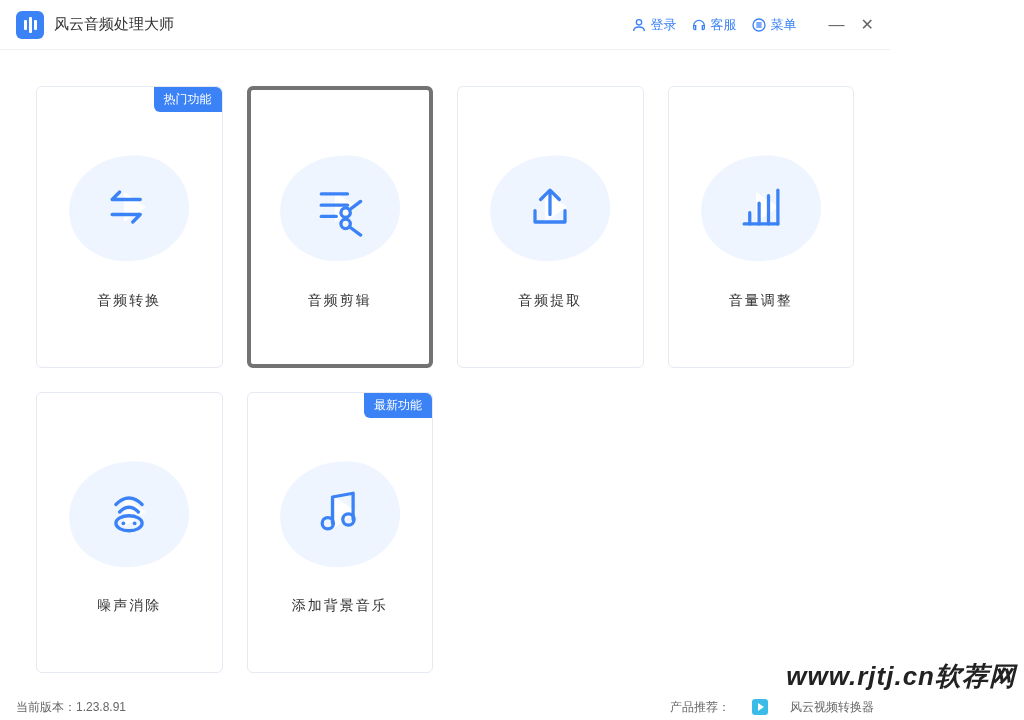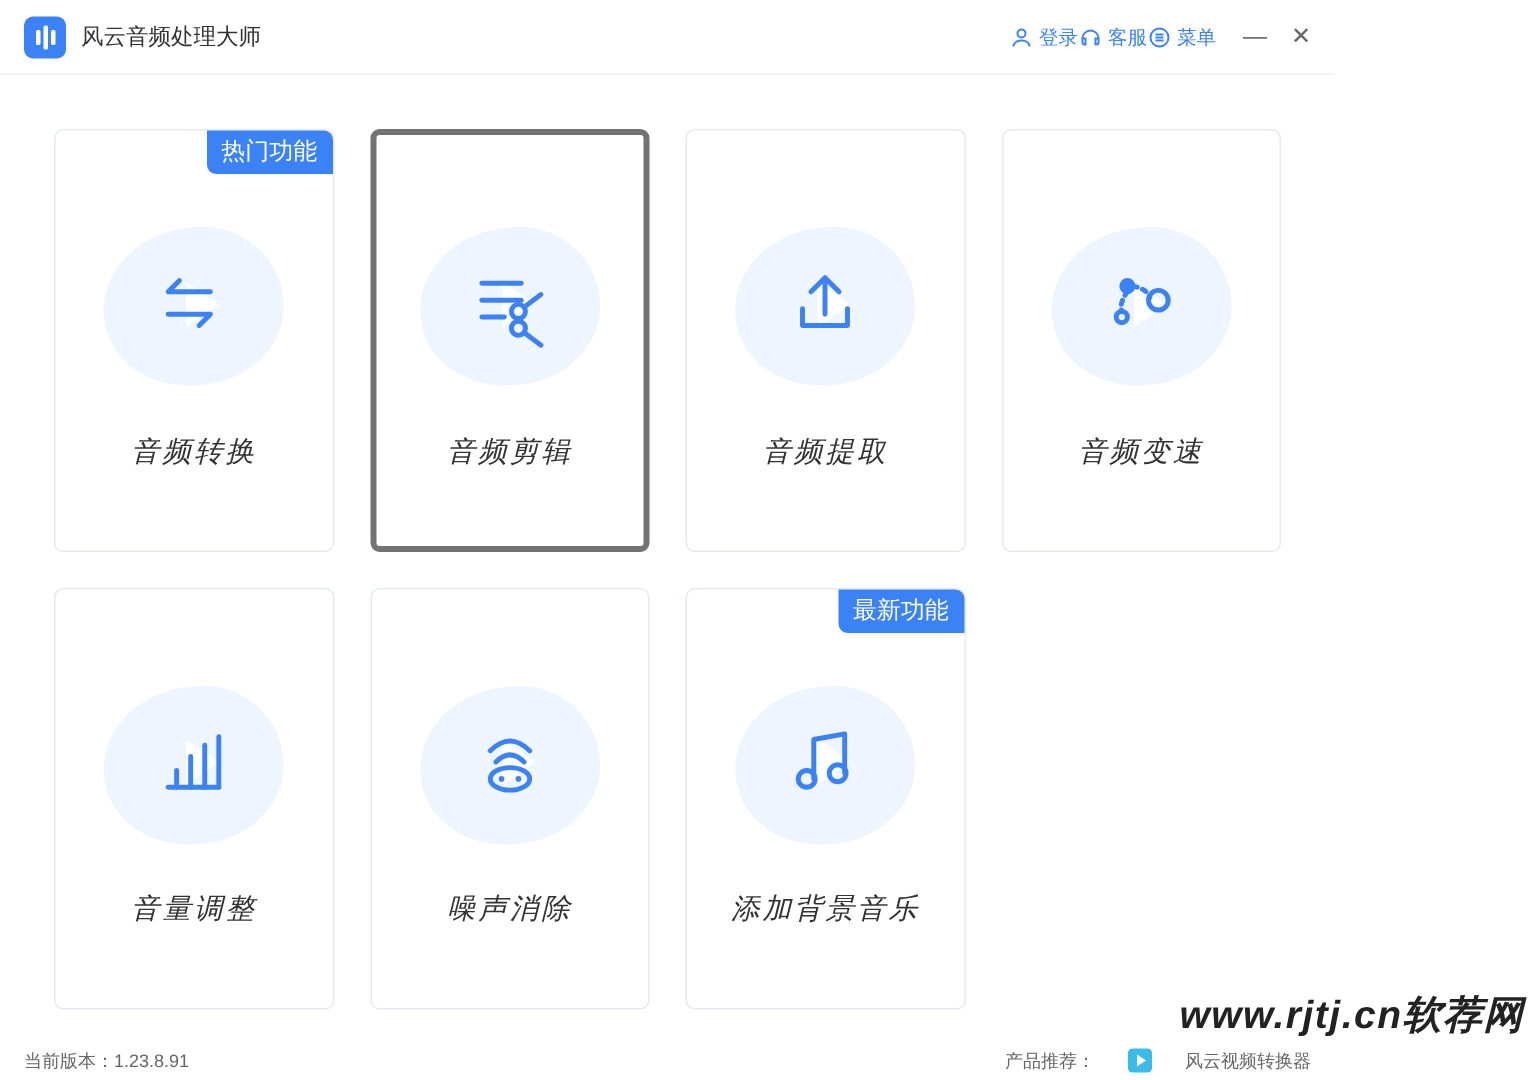--- a/index.html
+++ b/index.html
@@ -9,40 +9,40 @@
 
 .titlebar { height: 50px; display: flex; align-items: center; padding: 0 16px; border-bottom: 1px solid #f0f0f0; }
 .app-logo { width: 28px; height: 28px; background: #3b82f6; border-radius: 6px; display: flex; align-items: center; justify-content: center; margin-right: 10px; }
 .app-logo-bars { display: flex; gap: 2px; align-items: center; }
 .app-logo-bars span { width: 3px; background: #fff; border-radius: 1px; }
 .app-logo-bars span:nth-child(1) { height: 10px; }
 .app-logo-bars span:nth-child(2) { height: 16px; }
 .app-logo-bars span:nth-child(3) { height: 10px; }
 .app-title { font-size: 15px; color: #333; font-weight: 500; }
 .titlebar-spacer { flex: 1; }
-.titlebar-actions { display: flex; align-items: center; gap: 0; }
+.titlebar-actions { display: flex; align-items: center; gap: 14px; }
 .titlebar-action { display: flex; align-items: center; gap: 4px; color: #3b82f6; font-size: 13px; cursor: pointer; }
 .titlebar-action svg { width: 16px; height: 16px; }
 .window-controls { display: flex; align-items: center; gap: 16px; margin-left: 18px; }
 .window-control { color: #666; cursor: pointer; font-size: 16px; line-height: 1; }
 
 .content { flex: 1; padding: 36px 36px 10px 36px; display: grid; grid-template-columns: repeat(4, 1fr); grid-template-rows: repeat(2, 1fr); gap: 24px; }
 
 .card { border: 1px solid #e5e9f2; border-radius: 6px; display: flex; flex-direction: column; align-items: center; justify-content: center; position: relative; cursor: pointer; background: #fff; }
 .card.highlighted { border: 4px solid #737373; }
 
-.card-badge { position: absolute; top: 0; right: 0; background: #3b82f6; color: #fff; font-size: 16px; padding: 4px 10px; border-radius: 0 6px 0 6px; }
+.card-badge { position: absolute; top: 0; right: 0; background: #3b82f6; color: #fff; font-size: 12px; padding: 4px 10px; border-radius: 0 6px 0 6px; }
 
 .card-icon-wrap { width: 130px; height: 110px; display: flex; align-items: center; justify-content: center; position: relative; margin-bottom: 28px; margin-top: 10px; }
 .card-icon-bg { position: absolute; width: 120px; height: 105px; background: #eff5ff; border-radius: 50% 45% 48% 50% / 50% 50% 48% 48%; transform: rotate(-8deg); }
 .card-icon-inner { position: absolute; width: 15px; height: 15px; border: 15px solid transparent; border-left: 22px solid #fff; left: 60px; top: 38px; }
 .card-icon-svg { position: relative; z-index: 1; }
 .card-icon-svg svg { width: 60px; height: 60px; stroke: #3b82f6; fill: none; stroke-width: 3.5; stroke-linecap: round; stroke-linejoin: round; }
 
-.card-label { font-size: 19px; color: #333; letter-spacing: 2px; font-style: italic; }
+.card-label { font-size: 14px; color: #333; letter-spacing: 2px; }
 
 .statusbar { height: 26px; display: flex; align-items: center; padding: 0 16px; font-size: 12px; color: #666; margin-top: 11px; }
 .statusbar-spacer { flex: 1; }
 .statusbar-right { display: flex; align-items: center; gap: 22px; }
 .statusbar-product-icon { width: 16px; height: 16px; background: #3bbce8; border-radius: 3px; display: flex; align-items: center; justify-content: center; }
 .statusbar-product-icon span { width: 0; height: 0; border-top: 4px solid transparent; border-bottom: 4px solid transparent; border-left: 6px solid #fff; margin-left: 1px; }
 
 .watermark { position: absolute; right: 8px; bottom: 26px; font-size: 26px; font-weight: 700; font-style: italic; color: #222; letter-spacing: 1px; font-family: Arial, sans-serif; }
 </style>
 </head>
@@ -134,36 +134,20 @@
           <div class="card-icon-inner"></div>
         <div class="card-icon-svg">
           <svg viewBox="0 0 64 64">
               <path d="M16 36 V48 H48 V36 M32 14 V40 M32 14 L22 24 M32 14 L42 24"></path>
             </svg>
         </div>
       </div>
       <div class="card-label">音频提取</div>
     </div>
 
-    <div class="card">
-      <div class="card-icon-wrap">
-        <div class="card-icon-bg"></div>
-          <div class="card-icon-inner"></div>
-        <div class="card-icon-svg">
-          <svg viewBox="0 0 64 64">
-              <circle cx="22" cy="20" r="4" fill="#3b82f6"></circle>
-              <circle cx="44" cy="30" r="7"></circle>
-              <circle cx="18" cy="42" r="4"></circle>
-              <path d="M22 24 Q16 32 18 38" stroke-dasharray="3 4"></path>
-              <path d="M26 20 Q36 22 38 28" stroke-dasharray="3 4"></path>
-            </svg>
-        </div>
-      </div>
-      <div class="card-label">音频变速</div>
-    </div>
 
     <div class="card">
       <div class="card-icon-wrap">
         <div class="card-icon-bg"></div>
           <div class="card-icon-inner"></div>
         <div class="card-icon-svg">
           <svg viewBox="0 0 64 64">
               <line x1="14" y1="50" x2="50" y2="50"></line>
               <line x1="20" y1="50" x2="20" y2="38"></line>
               <line x1="30" y1="50" x2="30" y2="28"></line>

